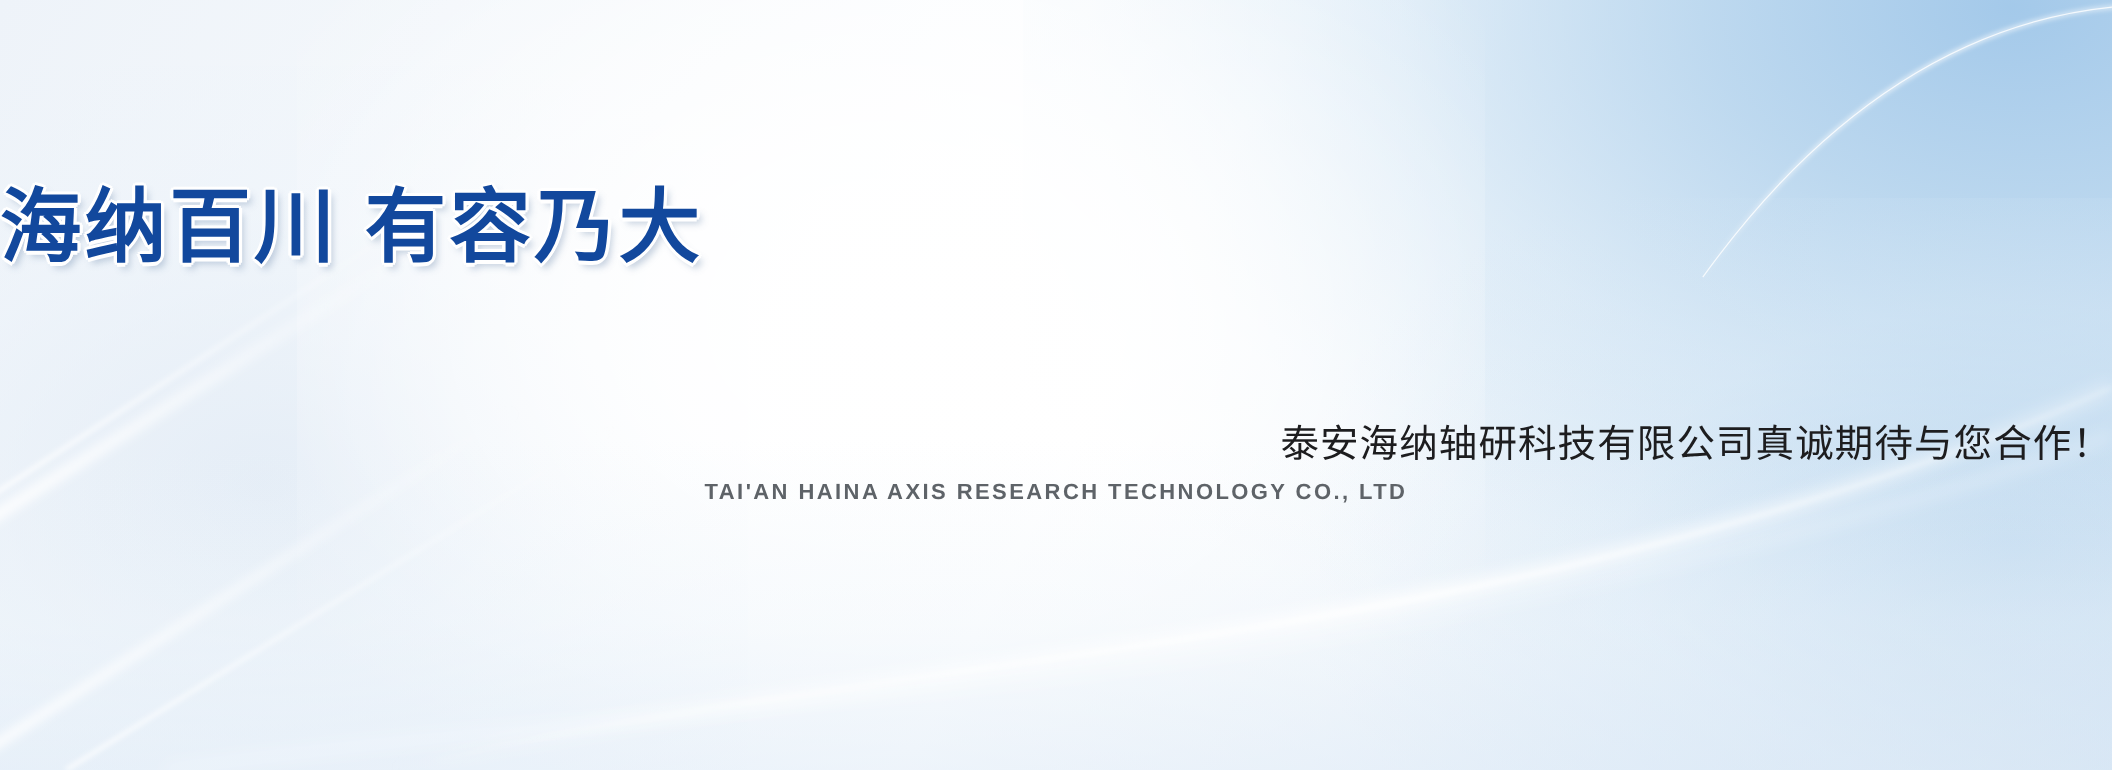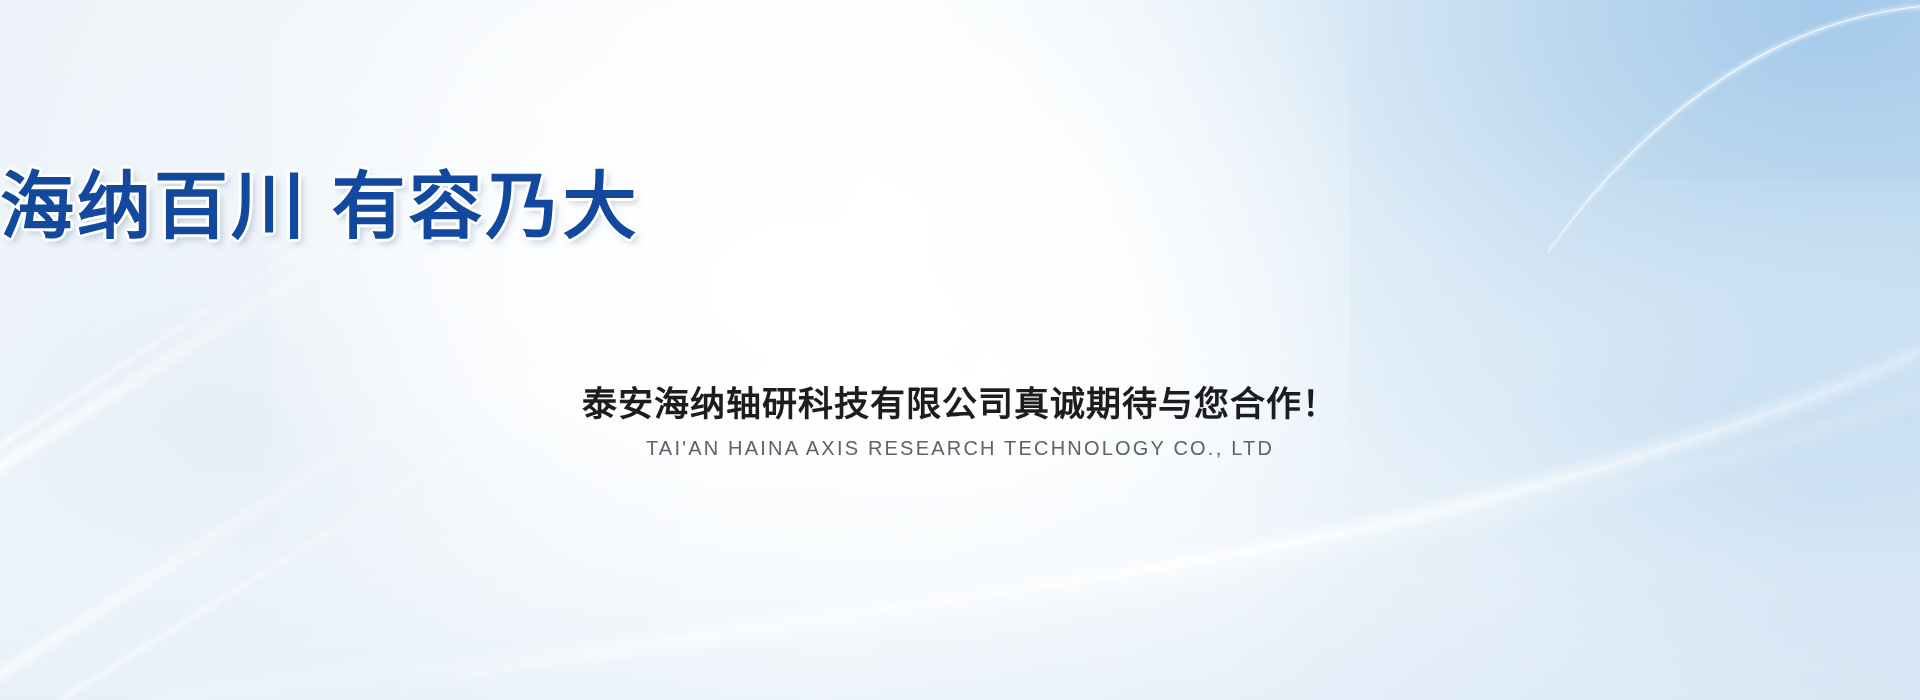--- a/index.html
+++ b/index.html
@@ -143,38 +143,38 @@
        0   -3px 0 #ffffff,
        0    3px 0 #ffffff,
        4px  5px 7px rgba(90,120,160,0.35);
   }
 
   .subline {
     position: absolute;
     left: 0;
     right: 0;
     top: 380px;
-    text-align: center;
+    text-align: right;
     font-size: 35px;
     line-height: 48px;
-    font-weight: 700;
+    font-weight: 400;
     letter-spacing: 1px;
     color: #1d1d1f;
     white-space: nowrap;
   }
 
   .subline-en {
     position: absolute;
     left: 0;
     right: 0;
     top: 434px;
     text-align: center;
     font-size: 20px;
     line-height: 28px;
-    font-weight: 400;
+    font-weight: 700;
     letter-spacing: 2.2px;
     color: #5e6368;
     white-space: nowrap;
   }
 </style>
 </head>
 <body>
 
 <div class="banner">
 

